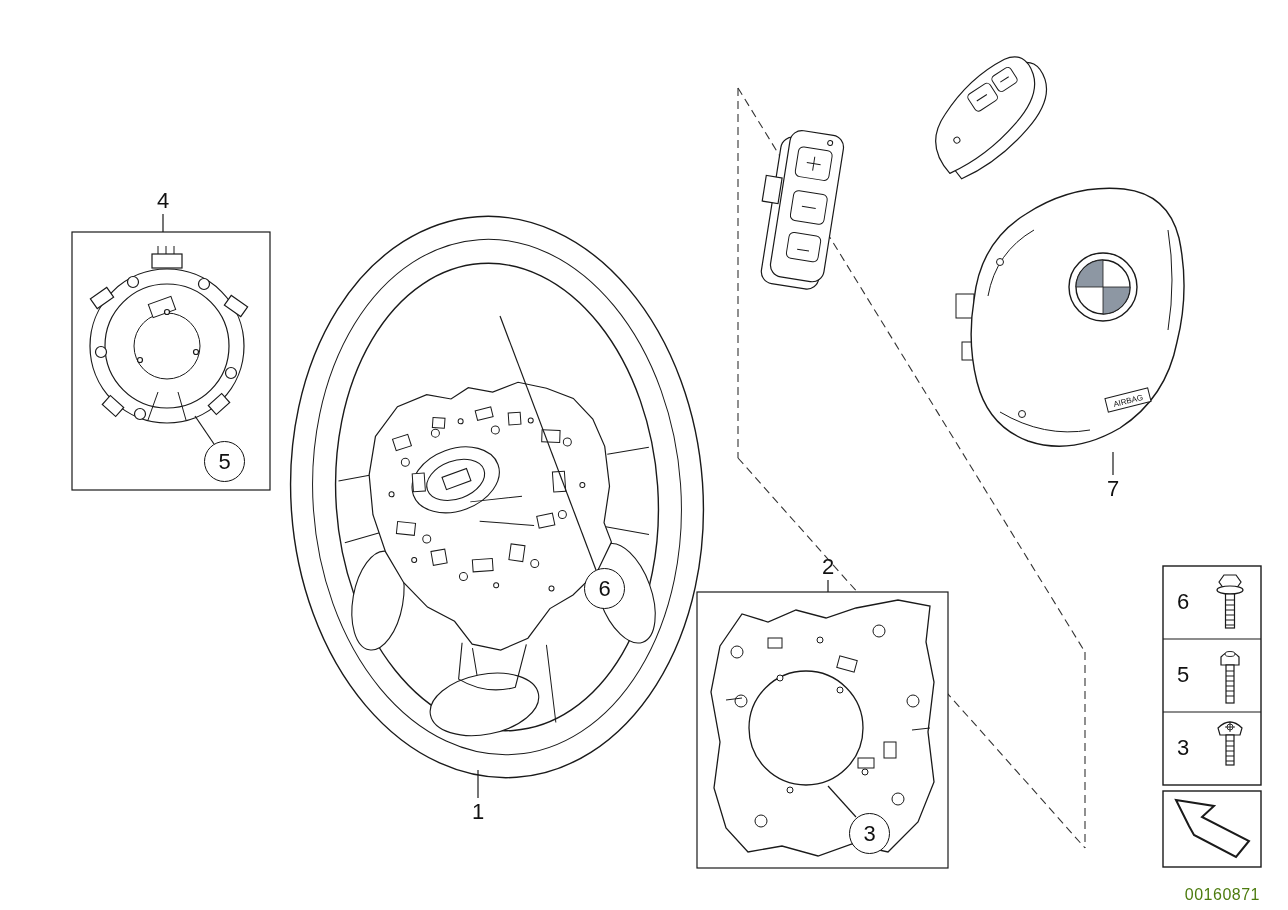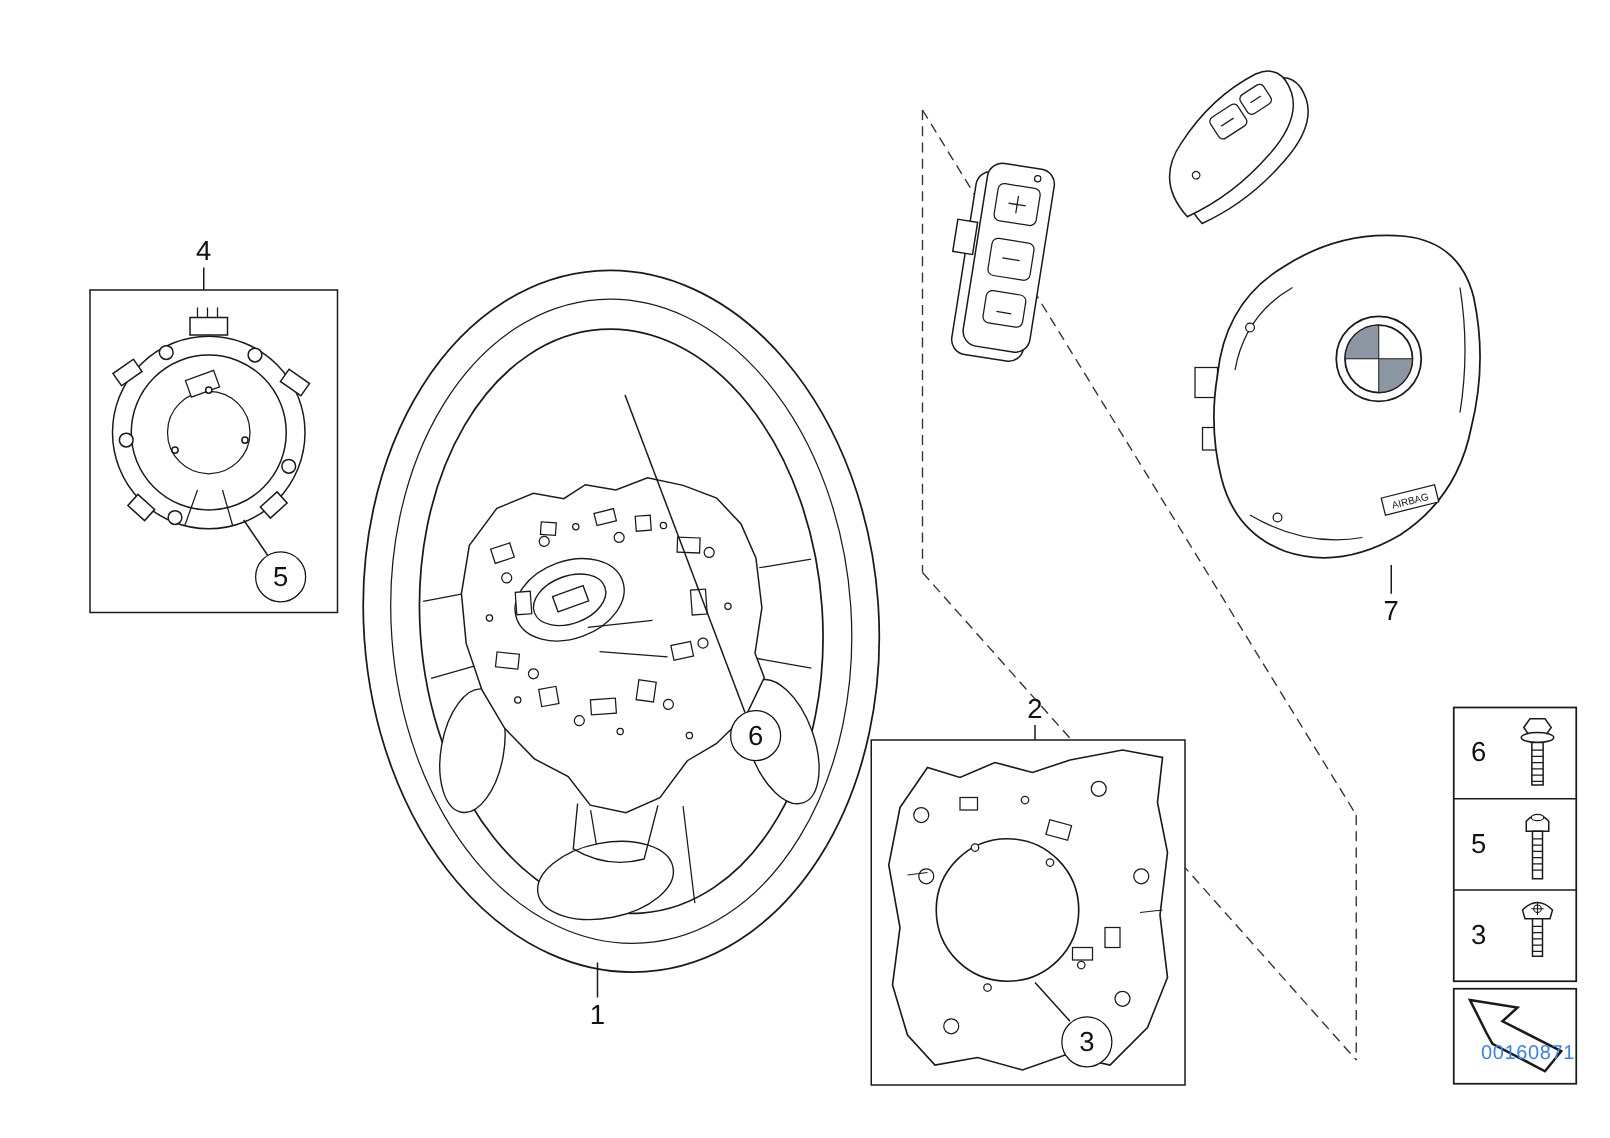--- a/index.html
+++ b/index.html
@@ -18,22 +18,22 @@
   .callout.plain { width:28px; height:28px; }
   .callout.circled {
     width:41px; height:41px; border:1.6px solid #111; border-radius:50%;
     background:#fff;
   }
   .legend-num {
     position:absolute; width:28px; height:28px; font-size:22px; color:#111;
     display:flex; align-items:center; justify-content:center; user-select:none;
   }
   .part-number {
-    position:absolute; left:1130px; top:834px; width:130px;
-    text-align:right; font-size:16px; letter-spacing:0.5px; color:#3b82f6;
+    position:absolute; left:1130px; top:886px; width:130px;
+    text-align:right; font-size:16px; letter-spacing:0.5px; color:#4d7c0f;
   }
 </style>
 </head>
 <body>
 
 <div class="stage">
 
   <svg width="1288" height="910" viewBox="0 0 1288 910">
 
     <g stroke="#333" stroke-width="1.1" stroke-dasharray="8 5" fill="none">

